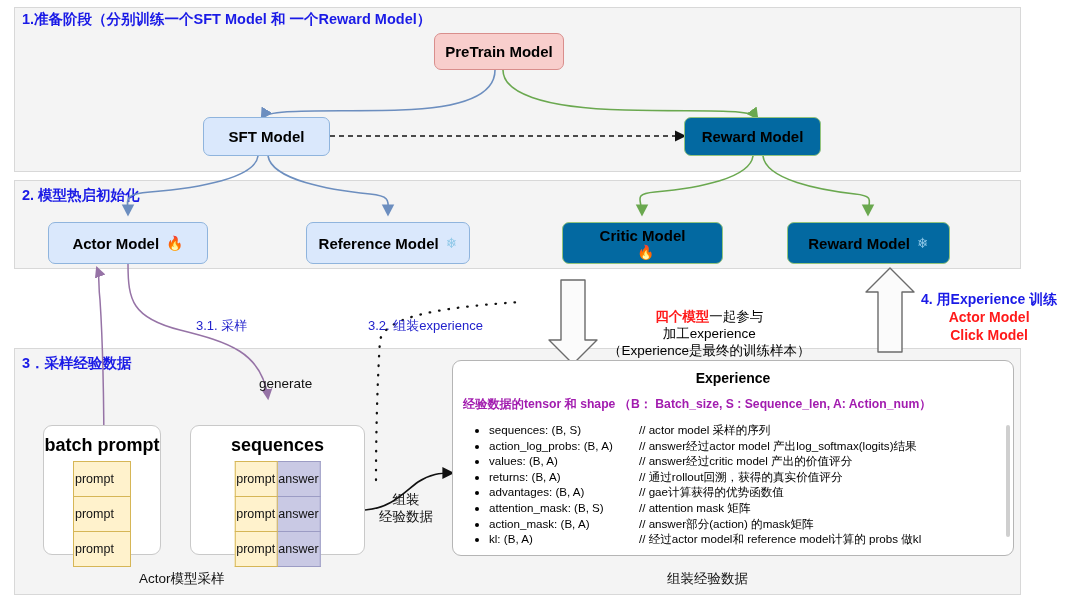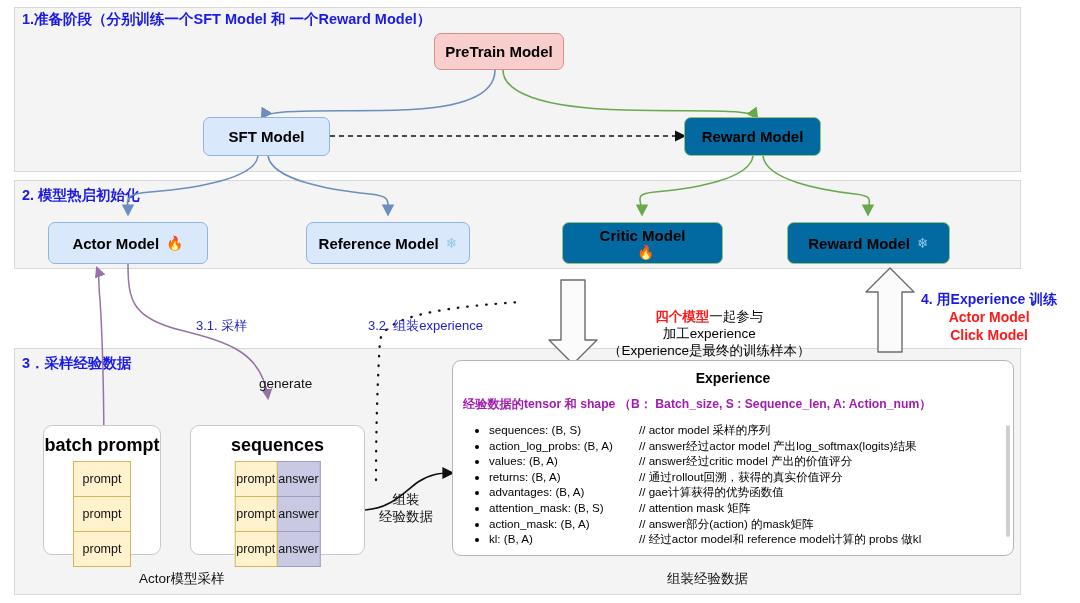--- a/index.html
+++ b/index.html
@@ -24,21 +24,21 @@
 
   .note{position:absolute;font-size:13.5px;line-height:17px;white-space:nowrap;text-align:center;color:#000;}
   .note .hl{color:#ff1a1a;font-weight:bold;}
   .note4{position:absolute;font-size:14px;line-height:18px;white-space:nowrap;color:#ff1a1a;font-weight:bold;text-align:center;}
   .note4 .blue{color:#1a1ae6;}
 
   .card{position:absolute;background:#fff;border:1.3px solid #c9c9c9;border-radius:9px;box-sizing:border-box;}
   .card-title{text-align:center;font-weight:bold;font-size:18px;color:#000;margin-top:9px;}
 
   .grid{position:absolute;left:50%;transform:translateX(-50%);border-collapse:collapse;}
-  .grid td{border:1px solid #d6b656;font-size:12.5px;text-align:center;height:32px;color:#111;}
+  .grid td{border:1px solid #d6b656;font-size:12.5px;text-align:left;height:32px;color:#111;}
   .grid td.p{background:#fff2cc;width:64px;}
   .grid td.a{background:#c9c9e4;border-color:#9c9cc4;width:85px;}
 
   .exp{position:absolute;background:#fff;border:1.3px solid #b5b5b5;border-radius:9px;box-sizing:border-box;}
   .exp-title{text-align:center;font-weight:bold;font-size:14px;margin-top:9px;color:#000;}
   .exp-sub{font-weight:bold;font-size:12.2px;margin:10px 0 0 10px;color:#a21caf;white-space:nowrap;}
   .exp-list{list-style:disc;margin:9px 0 0 0;padding-left:36px;}
   .exp-list li{font-size:11.6px;line-height:15.6px;color:#000;white-space:nowrap;}
   .exp-list li .nm{display:inline-block;width:150px;}
   .exp-list li .cm{color:#000;}

